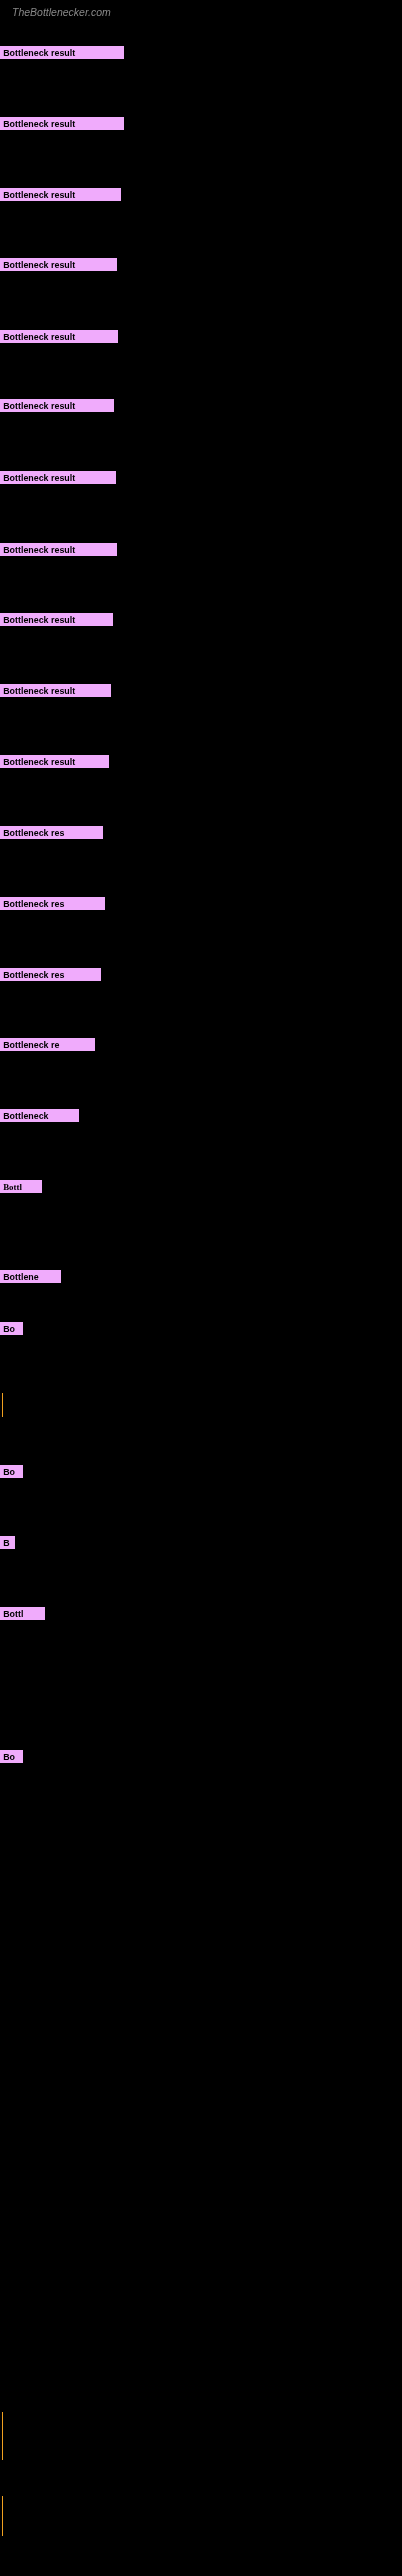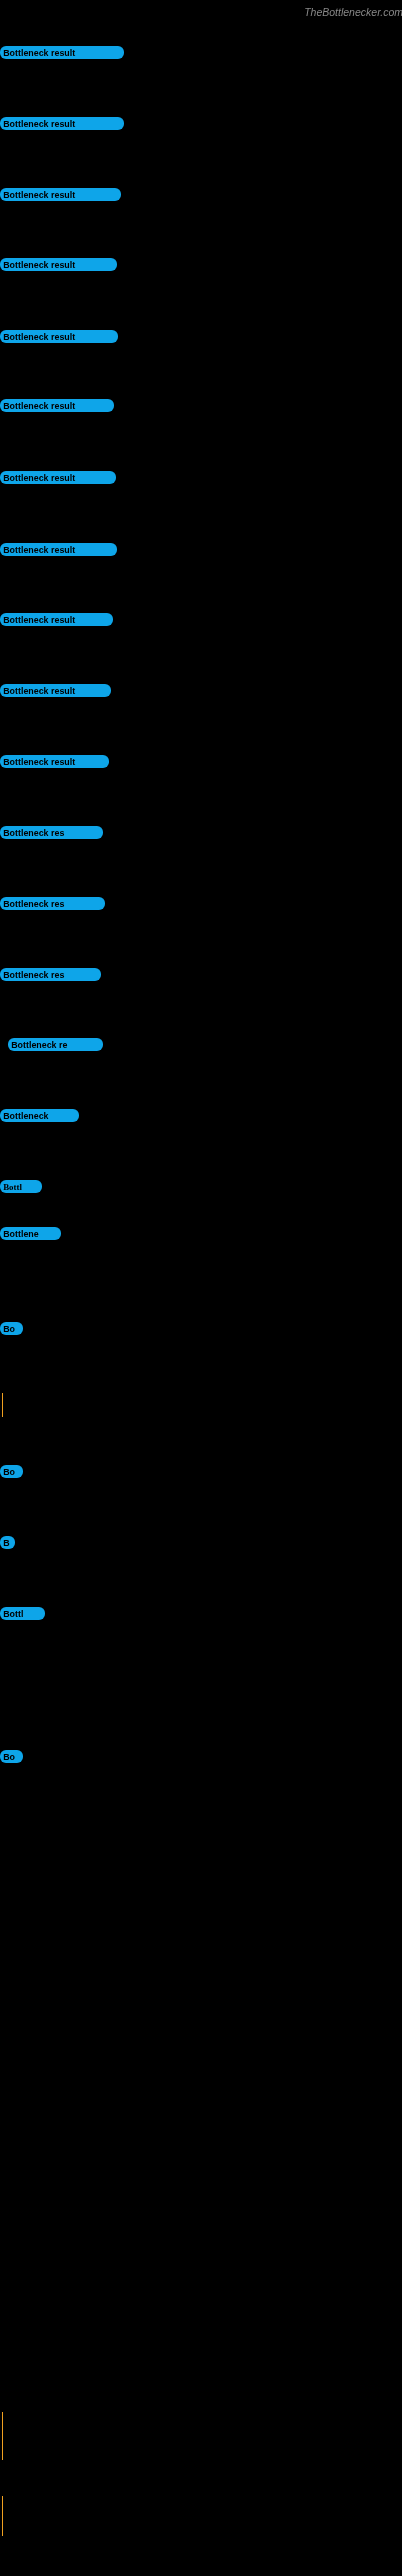--- a/index.html
+++ b/index.html
@@ -12,38 +12,37 @@
       background-color: #000000;
       width: 403px;
       min-height: 2576px;
       font-family: Arial, sans-serif;
       position: relative;
     }
 
     .site-title {
       position: absolute;
       top: 6.4px;
-      left: 4px;
+      left: 12px;
       right: 0;
-      text-align: right;
+      text-align: left;
       color: #888888;
       font-size: 10.5px;
       font-style: italic;
     }
 
     .bottleneck-badge {
       position: absolute;
-      background-color: #0ea5e9;
+      background-color: #f0abfc;
       color: #000000;
       font-size: 8.9px;
       font-weight: bold;
       padding: 1.6px 3.2px;
       white-space: nowrap;
       overflow: hidden;
-      border-radius: 6px;
     }
 
     .vertical-line {
       position: absolute;
       width: 1.6px;
       background-color: #f0a020;
     }
   </style>
 </head>
 <body>
@@ -58,24 +57,24 @@
     <div class="bottleneck-badge" style="top: 330px; left: 0px; width: 118px; max-width: 118px;">Bottleneck result</div>
     <div class="bottleneck-badge" style="top: 399px; left: 0px; width: 114px; max-width: 114px;">Bottleneck result</div>
     <div class="bottleneck-badge" style="top: 471px; left: 0px; width: 116px; max-width: 116px;">Bottleneck result</div>
     <div class="bottleneck-badge" style="top: 543px; left: 0px; width: 117px; max-width: 117px;">Bottleneck result</div>
     <div class="bottleneck-badge" style="top: 613px; left: 0px; width: 113px; max-width: 113px;">Bottleneck result</div>
     <div class="bottleneck-badge" style="top: 684px; left: 0px; width: 111px; max-width: 111px;">Bottleneck result</div>
     <div class="bottleneck-badge" style="top: 755px; left: 0px; width: 109px; max-width: 109px;">Bottleneck result</div>
     <div class="bottleneck-badge" style="top: 826px; left: 0px; width: 103px; max-width: 103px;">Bottleneck res</div>
     <div class="bottleneck-badge" style="top: 897px; left: 0px; width: 105px; max-width: 105px;">Bottleneck res</div>
     <div class="bottleneck-badge" style="top: 968px; left: 0px; width: 101px; max-width: 101px;">Bottleneck res</div>
-    <div class="bottleneck-badge" style="top: 1038px; left: 8px; width: 115px; max-width: 95px;">Bottleneck re</div>
+    <div class="bottleneck-badge" style="top: 1038px; left: 0px; width: 115px; max-width: 95px;">Bottleneck re</div>
     <div class="bottleneck-badge" style="top: 1109px; left: 0px; width: 79px; max-width: 79px;">Bottleneck</div>
     <div class="bottleneck-badge" style="top: 1180px; left: 0px; width: 42px; max-width: 42px; font-family: Liberation Serif, serif;">Bottl</div>
-    <div class="bottleneck-badge" style="top: 1227px; left: 0px; width: 81px; max-width: 61px;">Bottlene</div>
+    <div class="bottleneck-badge" style="top: 1270px; left: 0px; width: 81px; max-width: 61px;">Bottlene</div>
     <div class="bottleneck-badge" style="top: 1322px; left: 0px; width: 22.5px; max-width: 22.5px;">Bo</div>
     <div class="bottleneck-badge" style="top: 1465px; left: 0px; width: 22.5px; max-width: 22.5px;">Bo</div>
     <div class="bottleneck-badge" style="top: 1536px; left: 0px; width: 14.5px; max-width: 14.5px;">B</div>
     <div class="bottleneck-badge" style="top: 1607px; left: 0px; width: 45px; max-width: 45px;">Bottl</div>
     <div class="bottleneck-badge" style="top: 1750px; left: 0px; width: 22.5px; max-width: 22.5px;">Bo</div>
   </div>
 <div id="lines-container">
     <div class="vertical-line" style="top: 1393px; left: 1.6px; height: 24px;"></div>
     <div class="vertical-line" style="top: 2412px; left: 1.6px; height: 48px;"></div>
     <div class="vertical-line" style="top: 2496px; left: 1.6px; height: 40px;"></div>

